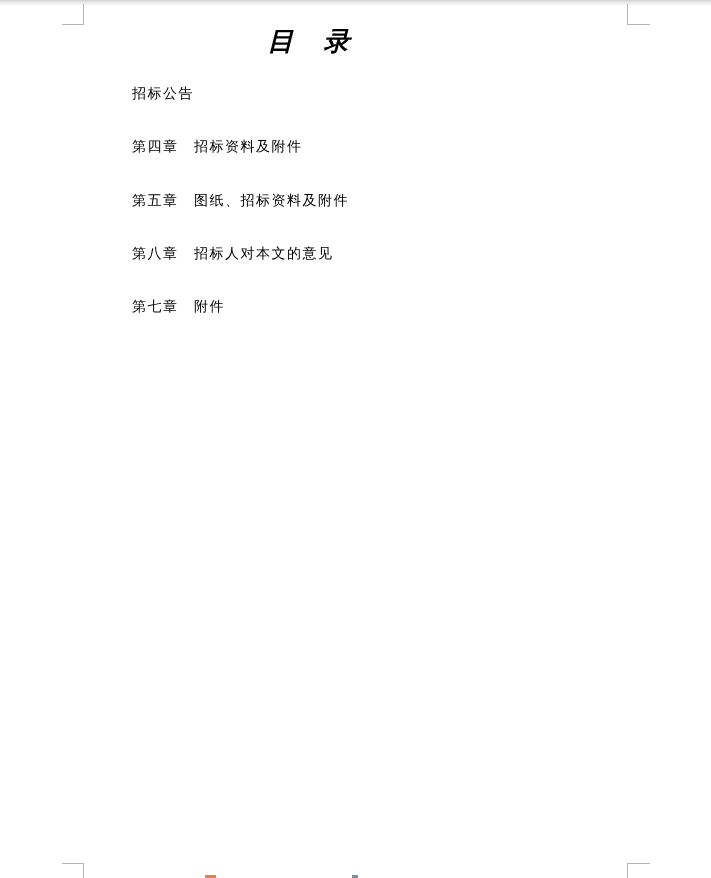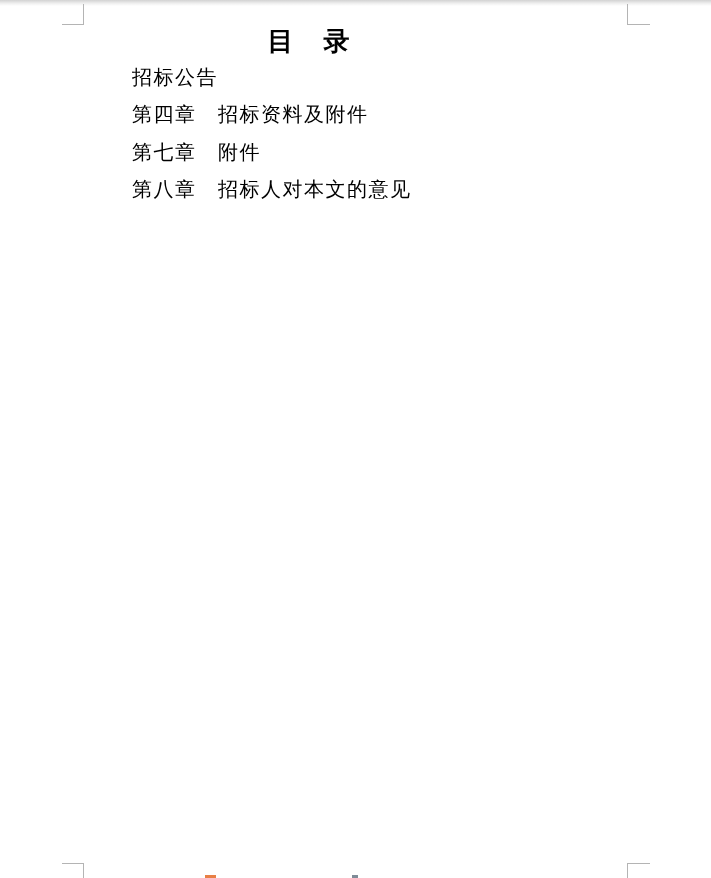--- a/index.html
+++ b/index.html
@@ -39,54 +39,57 @@
     top: 27px;
     left: 0;
     width: 619px;
     margin: 0;
     text-align: center;
     font-size: 26px;
     line-height: 28px;
     font-weight: bold;
     letter-spacing: 2px;
     color: #000000;
+    font-style: italic;
   }
   .toc {
     position: absolute;
     left: 132px;
     top: 59px;
     width: 480px;
   }
   .toc-item {
-    font-size: 20px;
+    font-size: 14px;
     line-height: 37.3px;
     height: 37.3px;
     letter-spacing: 1.5px;
     white-space: pre;
     color: #000000;
+    margin-top: 16px;
   }
   .clip-frag {
     position: absolute;
   }
 </style>
 </head>
 <body>
 
 <div class="top-shade"></div>
 
 <div class="crop tl"></div>
 <div class="crop tr"></div>
 <div class="crop bl"></div>
 <div class="crop br"></div>
 
 <h1 class="doc-title">目　录</h1>
 
 <div class="toc" id="toc">
     <div class="toc-item">招标公告</div>
     <div class="toc-item">第四章　招标资料及附件</div>
+    <div class="toc-item">第五章　图纸、招标资料及附件</div>
+    <div class="toc-item">第八章　招标人对本文的意见</div>
     <div class="toc-item">第七章　附件</div>
-    <div class="toc-item">第八章　招标人对本文的意见</div>
   </div>
 
 <div id="frags">
     <div class="clip-frag" style="left: 205px; top: 875px; width: 11px; height: 3px; background: rgb(232, 127, 69);"></div>
     <div class="clip-frag" style="left: 352px; top: 875px; width: 6px; height: 3px; background: rgb(127, 140, 152);"></div>
   </div>
 
 </body></html>

